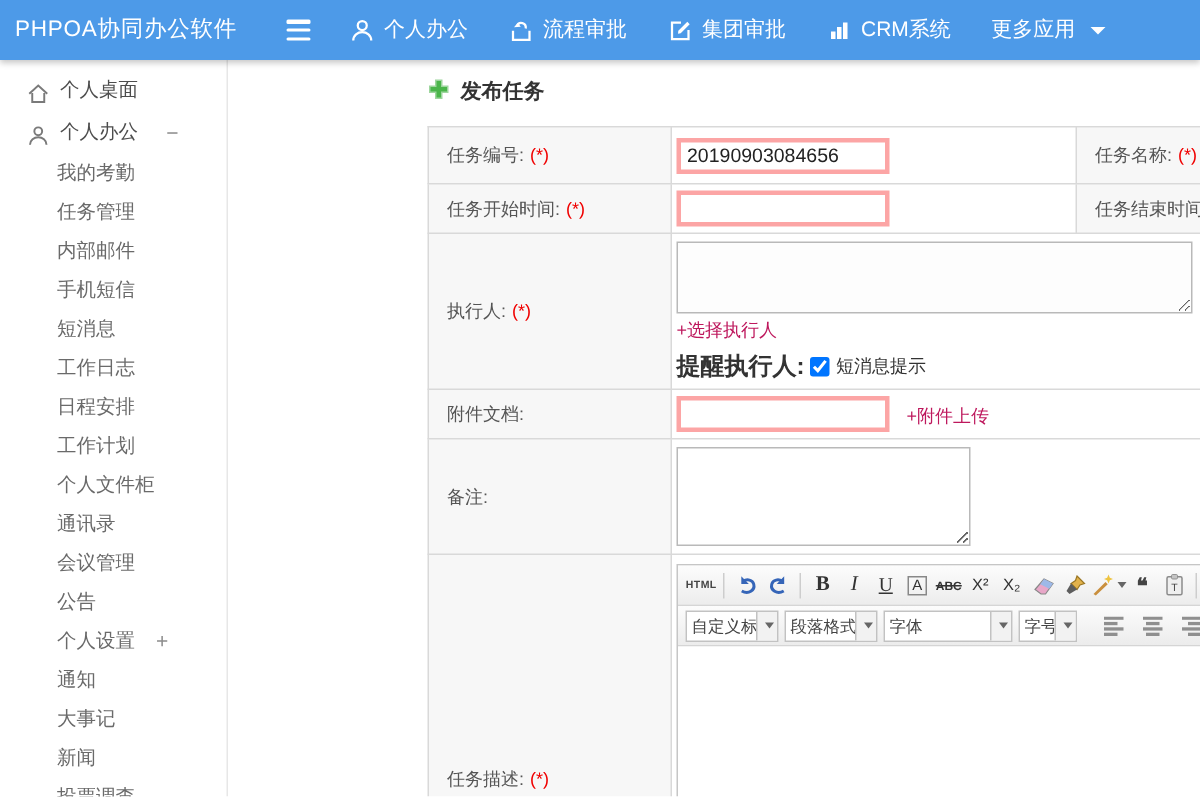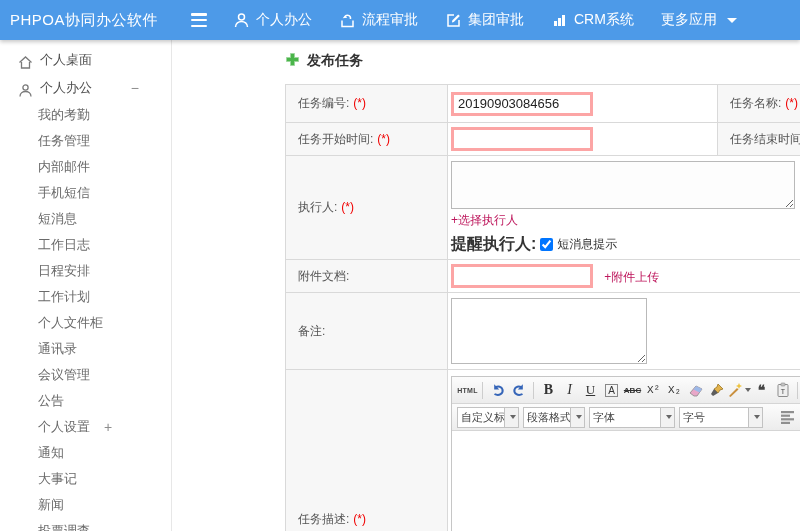--- a/index.html
+++ b/index.html
@@ -15,21 +15,21 @@
     display:flex; flex-direction:column; justify-content:space-between; cursor:pointer; padding:1px 0; }
   .hamburger span { display:block; height:2.5px; width:16px; background:#fff; border-radius:1px; }
   .topnav { position:absolute; left:233px; top:0; height:40px; display:flex; align-items:center; gap:27px; }
   .nav-item { display:flex; align-items:center; gap:6px; color:#fff; font-size:14px;
     cursor:pointer; white-space:nowrap; }
   .nav-item svg { display:block; }
   .caret-down { width:0; height:0; border-left:5px solid transparent; border-right:5px solid transparent;
     border-top:5px solid #fff; margin-left:4px; }
 
   
-  .sidebar { position:absolute; top:40px; left:0; width:172px; height:491px;
+  .sidebar { position:absolute; top:40px; left:0; width:152px; height:491px;
     background:#fff; border-right:1px solid #e7e7e7; z-index:5; padding-top:6px; }
   .side-item { position:relative; height:28px; line-height:28px; font-size:13px; color:#4d4d4d;
     padding-left:40px; cursor:pointer; white-space:nowrap; }
   .side-item .s-icon { position:absolute; left:18px; top:6px; }
   .side-sub { position:relative; height:26px; line-height:26px; font-size:13px; color:#6a6a6a;
     padding-left:38px; cursor:pointer; white-space:nowrap; }
   .toggle { position:absolute; right:32px; top:0; color:#8d8d8d; font-size:14px; }
   .toggle2 { position:absolute; left:104px; top:0; color:#8d8d8d; font-size:14px; }
 
   
@@ -59,21 +59,21 @@
   .tb-row { display:flex; align-items:center; height:27px; padding:0 5px;
     background:linear-gradient(#fcfcfc,#ececec); border-bottom:1px solid #d5d5d5; }
   .tbtn { min-width:21px; height:21px; display:flex; align-items:center; justify-content:center;
     cursor:pointer; color:#333; border-radius:2px; }
   .t-html { font-size:7px; font-weight:bold; color:#444; letter-spacing:.3px; }
   .t-b { font-family:"Liberation Serif",serif; font-weight:bold; font-size:14px; }
   .t-i { font-family:"Liberation Serif",serif; font-style:italic; font-size:14px; }
   .t-u { font-family:"Liberation Serif",serif; font-size:13px; text-decoration:underline; }
   .t-boxa { font-size:10px; border:1px solid #888; padding:0 2px; line-height:11px; }
   .t-strike { font-size:8px; font-weight:bold; text-decoration:line-through; }
-  .t-supsub { font-size:11px; font-family:Liberation Mono, monospace; }
+  .t-supsub { font-size:11px; font-family:Liberation Sans, sans-serif; }
   .t-quote { font-size:14px; font-weight:bold; color:#444; }
   .tb-sep { width:1px; height:17px; background:#cdcdcd; margin:0 4px; }
   .mini-caret { width:0; height:0; border-left:3.5px solid transparent; border-right:3.5px solid transparent;
     border-top:4px solid #666; margin-left:2px; }
   .dd { width:62px; height:21px; border:1px solid #c2c2c2; background:#fff; display:flex;
     align-items:center; margin-right:4px; cursor:pointer; }
   .dd-label { flex:1; font-size:11px; color:#444; padding-left:3px; white-space:nowrap; overflow:hidden; }
   .dd-caret { width:14px; height:100%; border-left:1px solid #c2c2c2; display:flex;
     align-items:center; justify-content:center; background:#f2f2f2; }
   .align-group { display:flex; gap:5px; margin-left:10px; }
@@ -334,21 +334,21 @@
               <span class="dd-caret">
                     <span class="mini-caret"></span>
                   </span>
             </div>
             <div class="dd" style="width:86px;">
               <span class="dd-label">字体</span>
               <span class="dd-caret">
                     <span class="mini-caret"></span>
                   </span>
             </div>
-            <div class="dd" style="width:84px;">
+            <div class="dd" style="width:39px;">
               <span class="dd-label">字号</span>
               <span class="dd-caret">
                     <span class="mini-caret"></span>
                   </span>
             </div>
             <div class="align-group">
               <div class="tbtn">
                 <svg width="14" height="13" viewBox="0 0 14 13">
                       <rect x="0" y="0" width="13" height="2.2" fill="#8f8f8f"></rect>
                       <rect x="0" y="3.6" width="9" height="2.2" fill="#8f8f8f"></rect>

